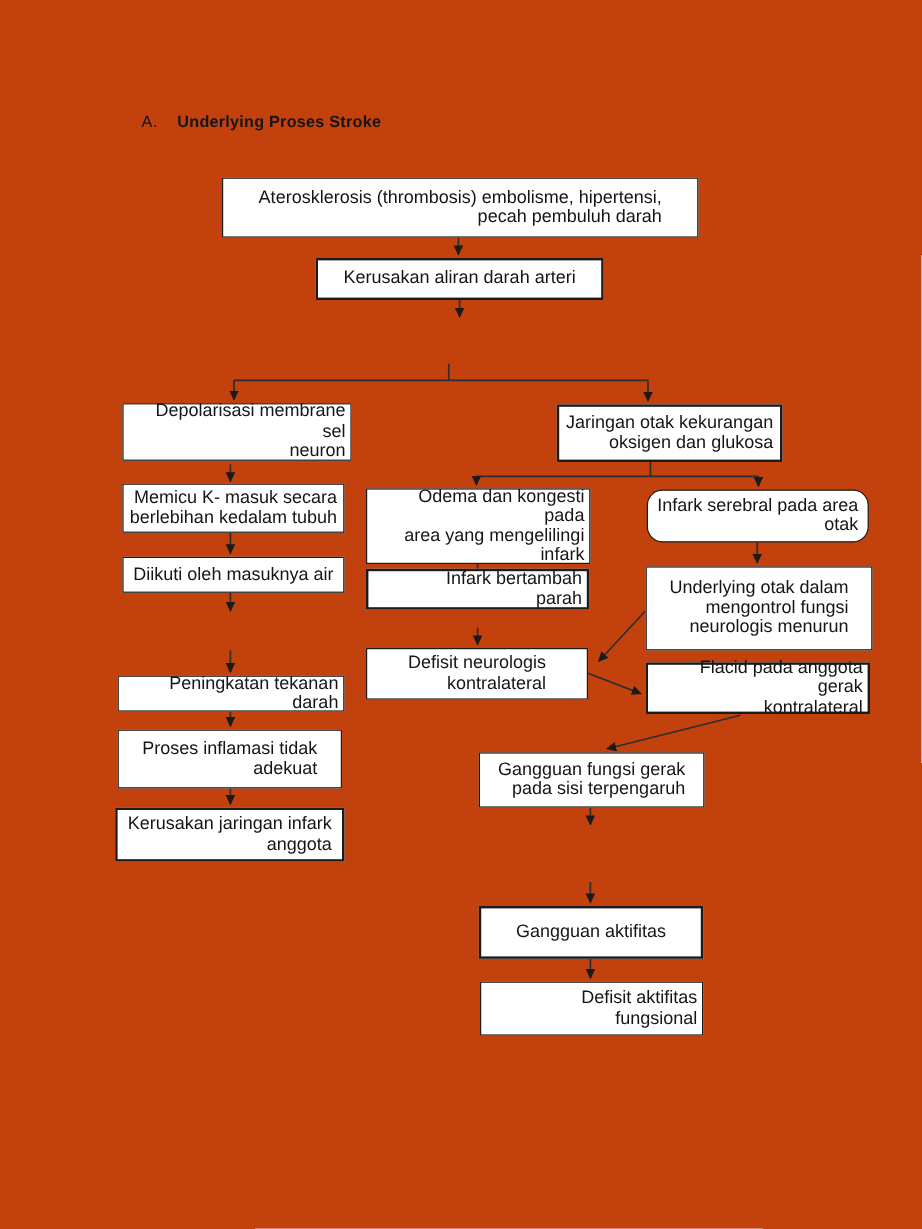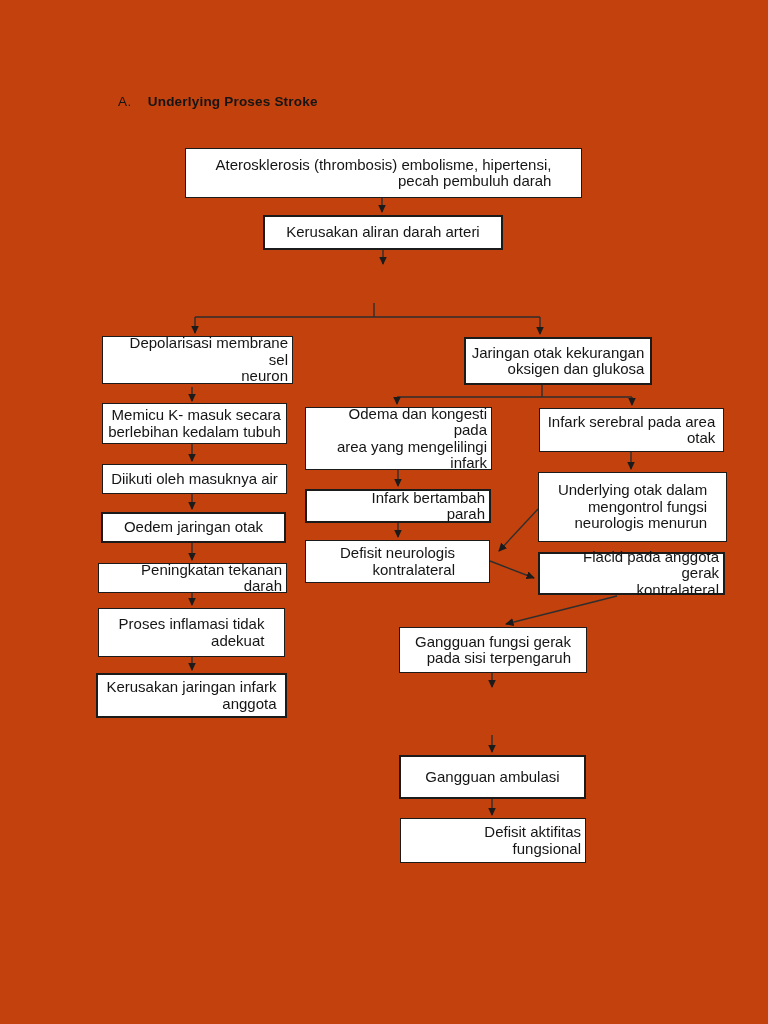--- a/index.html
+++ b/index.html
@@ -107,53 +107,52 @@
 
 
   <div class="node" style="left:102px; top:336px; width:191px; height:48px;">Depolarisasi membrane sel
 neuron</div>
 
   <div class="node" style="left:102px; top:464px; width:185px; height:30px;">Diikuti oleh masuknya air</div>
 
   <div class="node" style="left:102px; top:403px; width:185px; height:41px;">Memicu K- masuk secara
 berlebihan kedalam tubuh</div>
 
-  <div class="node bold" style="left:101px; top:512px; width:185px; height:31px;">Oedem jaringan otak</div>
 
   <div class="node" style="left:98px; top:608px; width:187px; height:49px;">Proses inflamasi tidak
 adekuat</div>
 
   <div class="node" style="left:98px; top:563px; width:189px; height:30px;">Peningkatan tekanan darah</div>
 
   <div class="node bold" style="left:96px; top:673px; width:191px; height:45px;">Kerusakan jaringan infark
 anggota</div>
 
   <div class="node bold" style="left:447px; top:337px; width:188px; height:48px;margin-left:17px;">Jaringan otak kekurangan
 oksigen dan glukosa</div>
 
   <div class="node" style="left:305px; top:407px; width:187px; height:63px;padding-left:28px;">Odema dan kongesti pada
 area yang mengelilingi
 infark</div>
 
-  <div class="node" style="left:539px; top:408px; width:185px; height:44px;">Infark serebral pada area
+  <div class="node" style="left:539px; top:408px; width:185px; height:44px;border-radius:13px;">Infark serebral pada area
 otak</div>
 
-  <div class="node bold" style="left:305px; top:489px; width:186px; height:34px;padding-left:31px;">Infark bertambah parah</div>
+  <div class="node bold" style="left:305px; top:474px; width:186px; height:34px;padding-left:31px;">Infark bertambah parah</div>
 
   <div class="node" style="left:538px; top:472px; width:189px; height:70px;">Underlying otak dalam
 mengontrol fungsi
 neurologis menurun</div>
 
   <div class="node" style="left:305px; top:540px; width:185px; height:43px;">Defisit neurologis
 kontralateral</div>
 
   <div class="node bold" style="left:538px; top:552px; width:187px; height:43px;">Flacid pada anggota gerak
 kontralateral</div>
 
   <div class="node" style="left:399px; top:627px; width:188px; height:46px;">Gangguan fungsi gerak
 pada sisi terpengaruh</div>
 
 
-  <div class="node bold" style="left:399px; top:755px; width:187px; height:44px;">Gangguan ambulasi</div>
+  <div class="node bold" style="left:399px; top:755px; width:187px; height:44px;">Gangguan aktifitas</div>
 
   <div class="node" style="left:400px; top:818px; width:186px; height:45px;padding-left:43px;">Defisit aktifitas fungsional</div>
 
 </div>
 
 </body></html>

